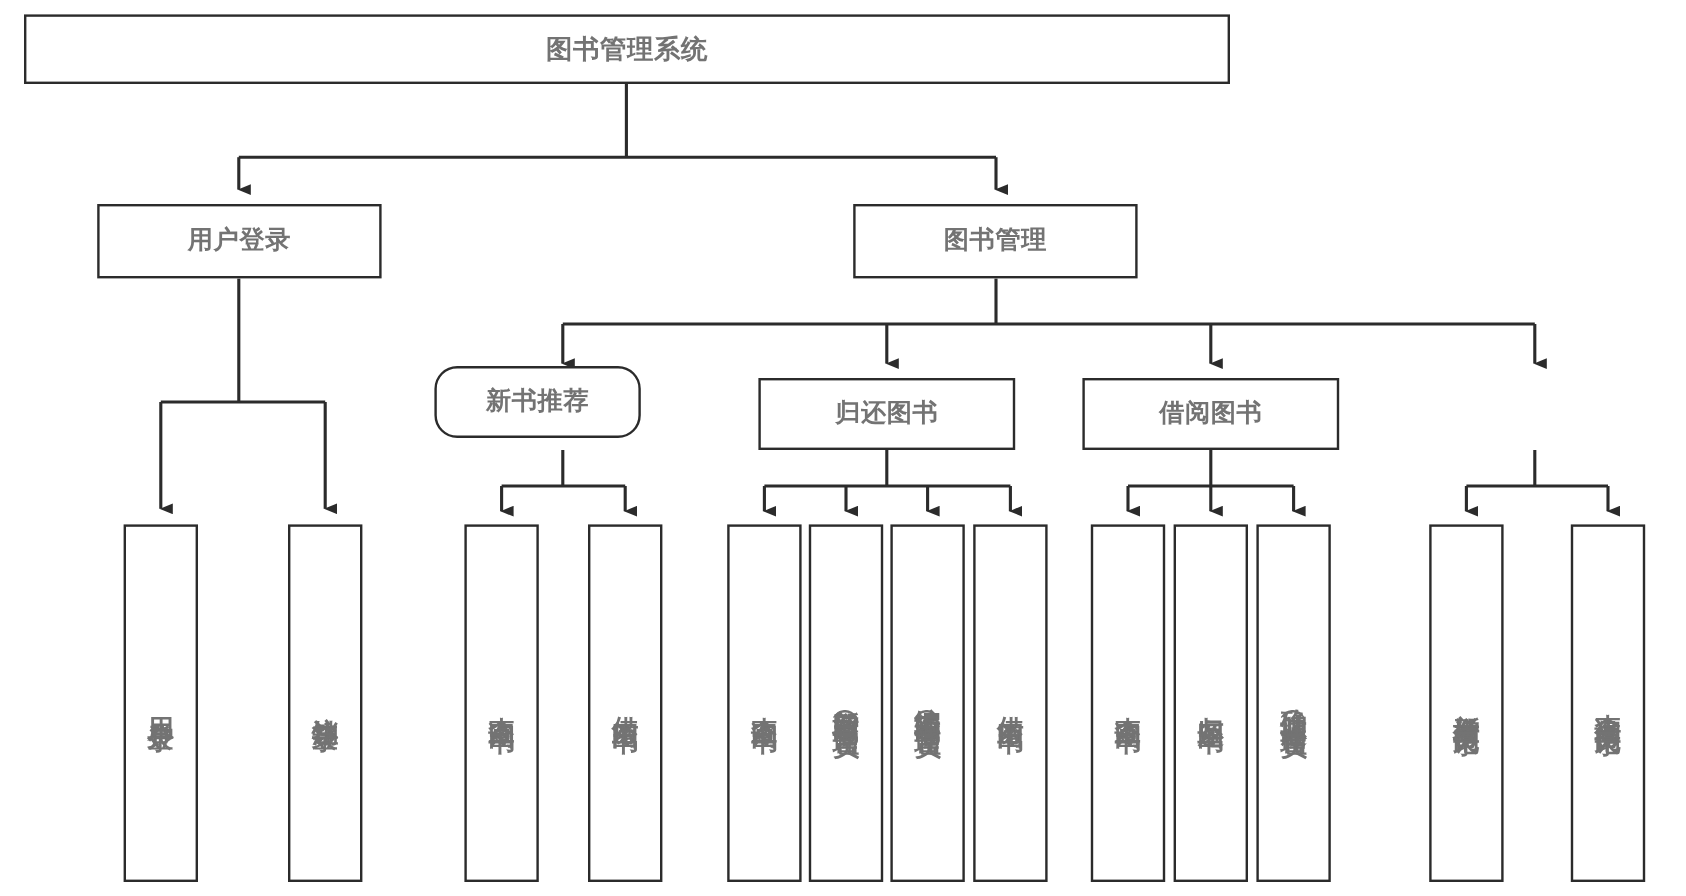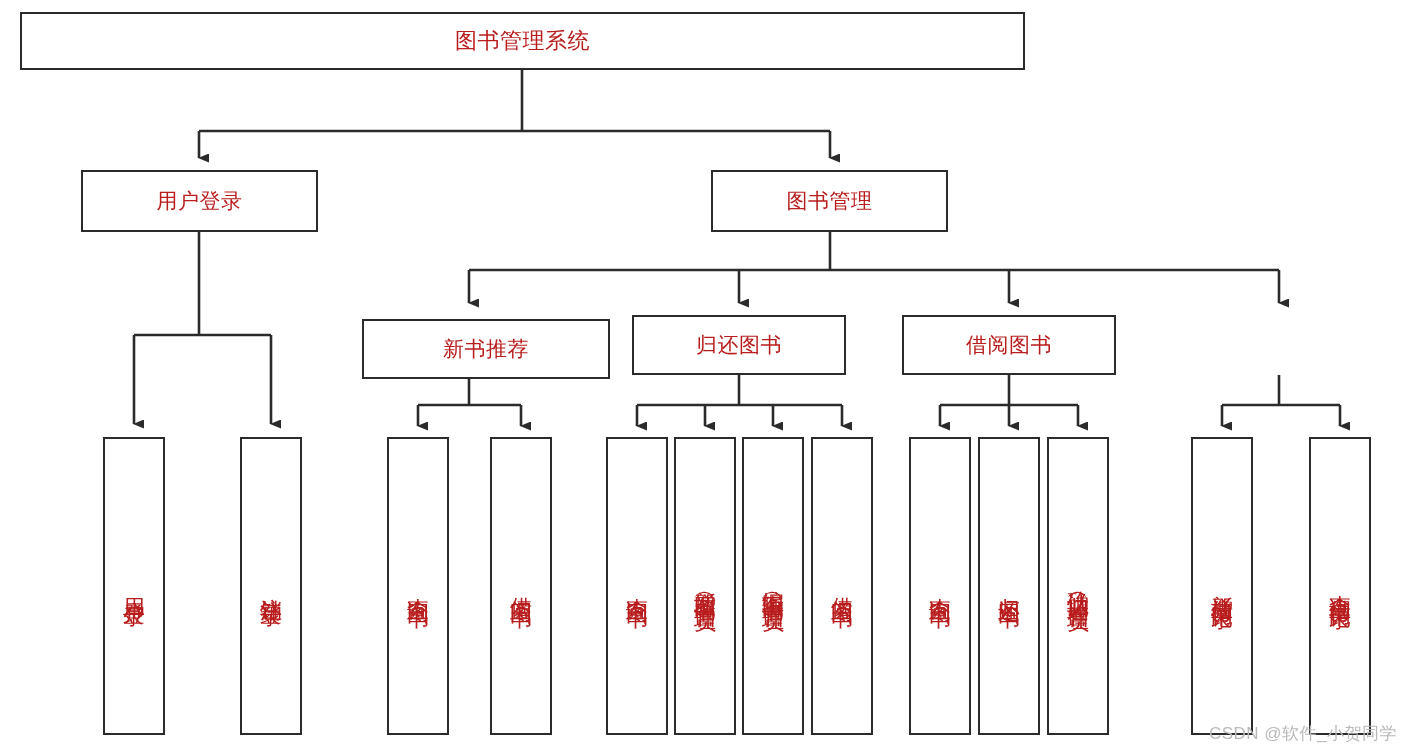--- a/index.html
+++ b/index.html
@@ -33,23 +33,24 @@
     background: #ffffff;
     border: 2px solid #2b2b2b;
     display: flex;
     align-items: center;
     justify-content: center;
     z-index: 2;
   }
   .node .node-label {
     display: block;
     text-align: left;
-    color: #b91c1c;
+    color: #737373;
     line-height: 1.18;
     white-space: pre;
+    font-weight: bold;
   }
   
   .node.horiz .node-label {
     font-size: 21px;
     letter-spacing: 0.5px;
   }
   .node.root .node-label {
     font-size: 22px;
   }
   
@@ -135,21 +136,21 @@
     <span class="node-label">图书管理系统</span>
   </div>
 
   <div class="node horiz" style="left:81px; top:170px; width:237px; height:62px;">
     <span class="node-label">用户登录</span>
   </div>
   <div class="node horiz" style="left:711px; top:170px; width:237px; height:62px;">
     <span class="node-label">图书管理</span>
   </div>
 
-  <div class="node horiz" style="left:362px; top:319px; width:248px; height:60px;">
+  <div class="node horiz" style="left:362px; top:305px; width:172px; height:60px;border-radius:19px;">
     <span class="node-label">新书推荐</span>
   </div>
   <div class="node horiz" style="left:632px; top:315px; width:214px; height:60px;">
     <span class="node-label">归还图书</span>
   </div>
   <div class="node horiz" style="left:902px; top:315px; width:214px; height:60px;">
     <span class="node-label">借阅图书</span>
   </div>
 
   <div class="node vert" style="left:103px; top:437px; width:62px; height:298px;">
@@ -189,15 +190,14 @@
     <span class="node-label">确认归还（管理员）</span>
   </div>
 
   <div class="node vert" style="left:1191px; top:437px; width:62px; height:298px;">
     <span class="node-label">新增借阅记录</span>
   </div>
   <div class="node vert" style="left:1309px; top:437px; width:62px; height:298px;">
     <span class="node-label">查询借阅记录</span>
   </div>
 
-  <div class="watermark">CSDN @软件_小贺同学</div>
 
 </div>
 
 </body></html>

